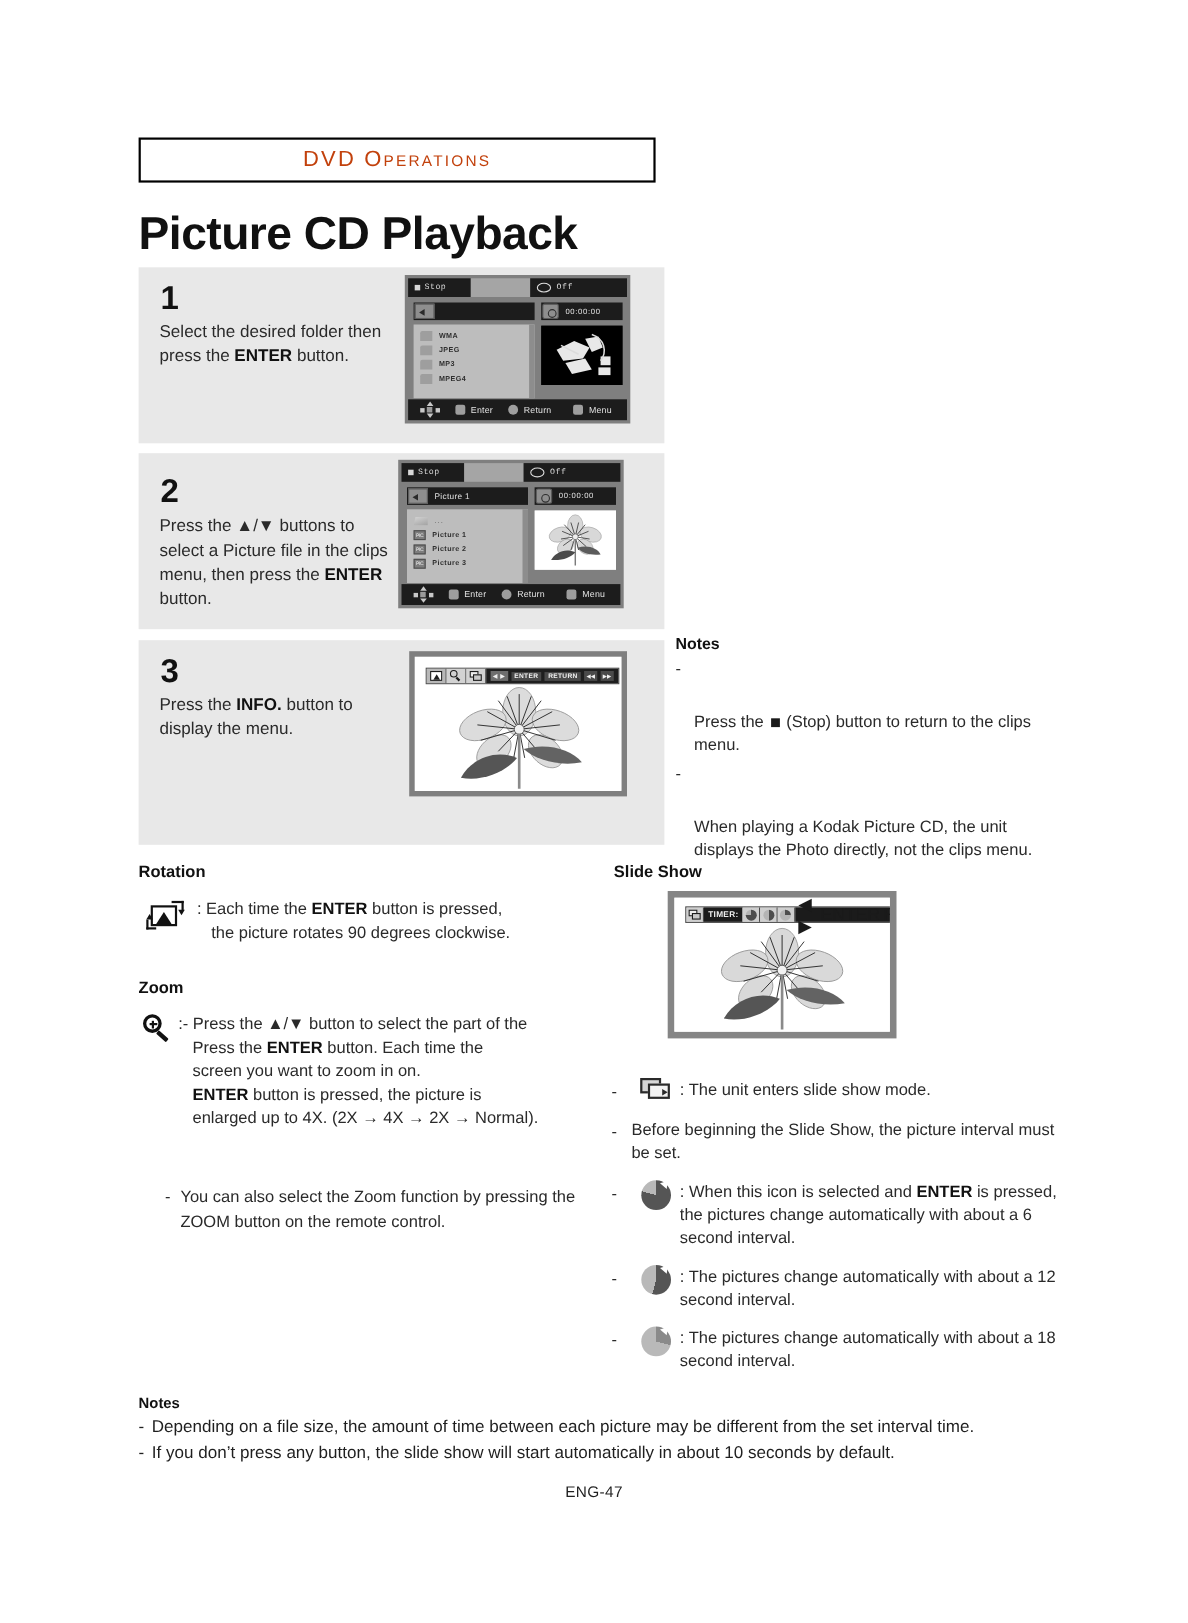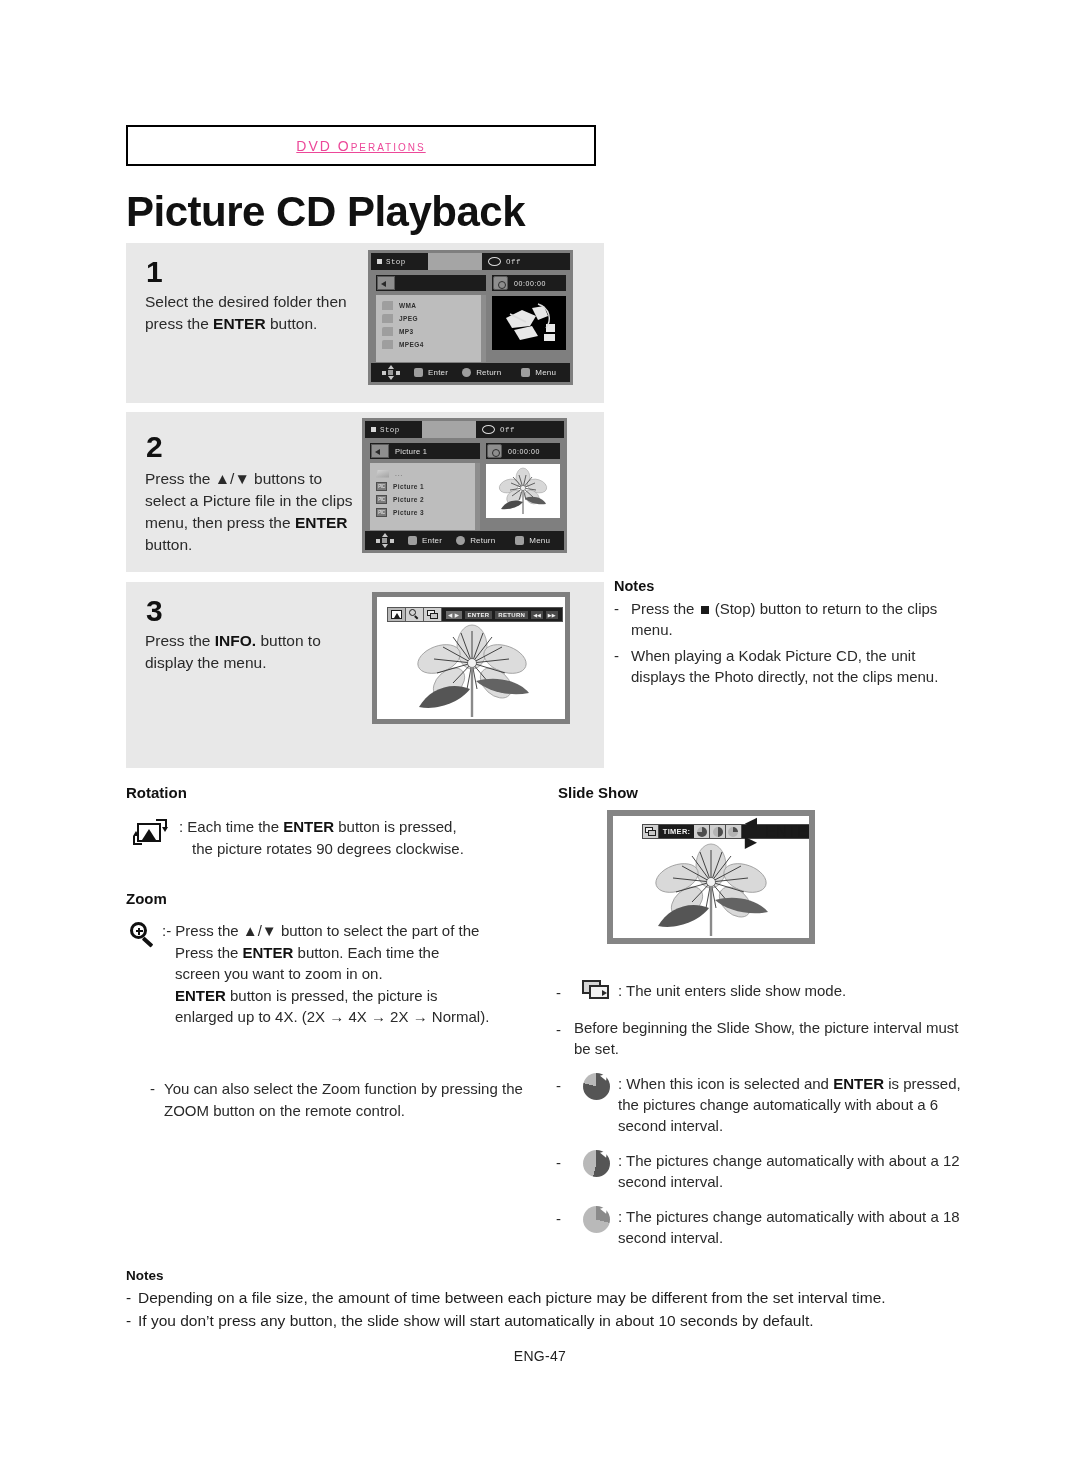--- a/index.html
+++ b/index.html
@@ -23,26 +23,25 @@
     top: 125px;
     width: 470px;
     height: 41px;
     border: 2px solid #000;
     box-sizing: border-box;
     display: flex;
     align-items: center;
     justify-content: center;
   }
   .header-box .hdr-text {
-    font-size: 14px;
+    font-size: 20px;
     letter-spacing: 2.0px;
     font-variant: small-caps;
     font-weight: 500;
-    color: #ec4899;
-    text-decoration: underline;
+    color: #c2410c;
   }
 
   .page-title {
     position: absolute;
     left: 126px;
     top: 188px;
     font-size: 42px;
     font-weight: bold;
     letter-spacing: -0.5px;
     color: #111;
@@ -385,21 +384,21 @@
     font-size: 14.5px; font-weight: bold; color: #111; margin-bottom: 5px;
   }
   .note-line {
     display: flex;
     font-size: 15px;
     line-height: 1.38;
     color: #2a2a2a;
     margin-bottom: 6px;
   }
   .note-line .dash { width: 17px; flex: none; }
-  .note-line .body { flex: 1; }
+  .note-line .body { flex: 1; margin-top: 48px; }
   .stop-sq {
     display: inline-block;
     width: 8px; height: 8px;
     background: #1a1a1a;
     vertical-align: middle;
     margin: 0 2px;
   }
 
   
   .sec-title {
@@ -519,21 +518,20 @@
   }
   .timer-bar {
     position: absolute;
     left: 10px; top: 8px;
     height: 15px;
     display: flex;
     align-items: stretch;
     border: 1px solid #4a4a4a;
     box-sizing: border-box;
     background: #cfcfcf;
-    margin-left: 19px;
   }
   .timer-bar .slidecell {
     width: 16px; background: #cfcfcf;
     display: flex; align-items: center; justify-content: center;
     border-right: 1px solid #4a4a4a;
   }
   .timer-bar .tlabel {
     background: #1b1b1b; color: #f0f0f0;
     font-size: 7.5px; font-weight: bold;
     display: flex; align-items: center;

